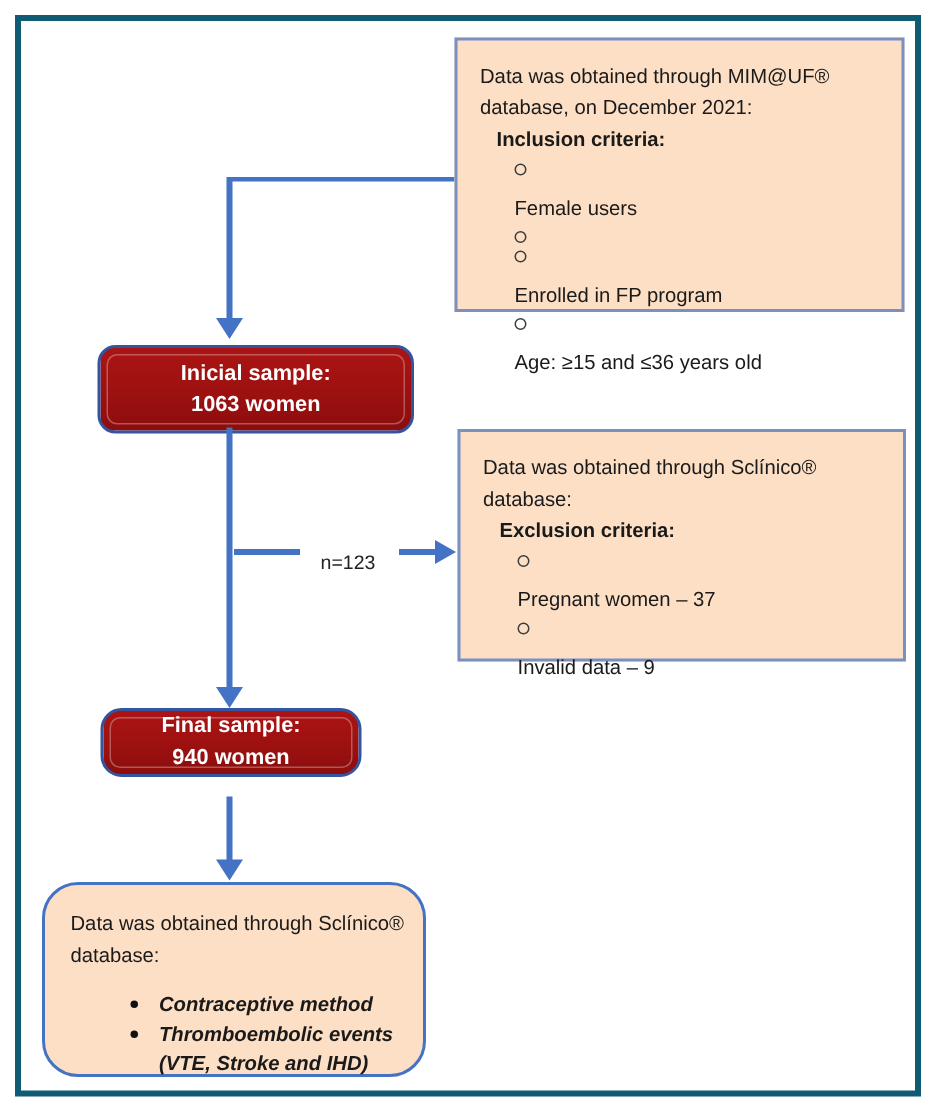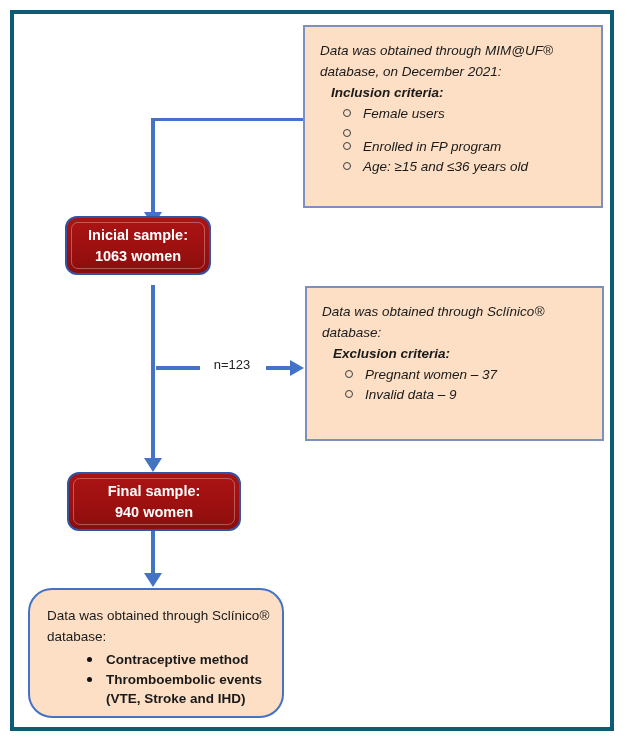--- a/index.html
+++ b/index.html
@@ -22,40 +22,40 @@
   .line{position:absolute;background:var(--blue);}
   .arrow-down{position:absolute;width:0;height:0;
     border-left:9px solid transparent;border-right:9px solid transparent;
     border-top:14px solid var(--blue);}
   .arrow-right{position:absolute;width:0;height:0;
     border-top:8px solid transparent;border-bottom:8px solid transparent;
     border-left:14px solid var(--blue);}
 
   
   .note-box{position:absolute;background:var(--peach);border:2px solid var(--note-border);
-    padding:13px 8px 8px 15px;font-size:13.5px;line-height:21px;font-style:italic;}
+    padding:13px 8px 8px 15px;font-size:13.5px;line-height:21px;}
   .note-intro{line-height:21px;}
   .note-heading{font-weight:bold;padding-left:11px;line-height:21px;}
   .crit-list{list-style:none;margin-top:1px;}
-  .crit-list li{display:flex;gap:12px;padding-left:23px;line-height:20px;}
+  .crit-list li{display:flex;gap:12px;padding-left:23px;line-height:20px;flex-direction:column;}
   .ring{flex:none;width:8px;height:8px;border:1.4px solid #3c3c3c;border-radius:50%;margin-top:5px;}
   .dot{flex:none;width:5px;height:5px;background:#111;border-radius:50%;margin-top:7px;}
 
   
   .sample-box{position:absolute;background:linear-gradient(180deg,#AB1414 0%,var(--red) 45%,var(--red-dark) 100%);
     border:2.5px solid var(--red-border);border-radius:12px;
     color:#ffffff;font-weight:bold;font-size:14.5px;line-height:21px;
     display:flex;flex-direction:column;justify-content:center;align-items:center;text-align:center;}
   .sample-box::after{content:"";position:absolute;left:4px;right:4px;top:4px;bottom:4px;
     border:1px solid rgba(255,255,255,0.3);border-radius:7px;pointer-events:none;}
 
   
   .outcome-box{position:absolute;background:var(--peach);border:2px solid var(--blue);
     border-radius:24px;padding:15px 10px 10px 17px;font-size:13.5px;line-height:21px;}
-  .outcome-list{list-style:none;margin-top:3px;}
+  .outcome-list{list-style:none;margin-top:13px;font-style:italic;}
   .outcome-list li{display:flex;gap:14px;padding-left:40px;line-height:19.5px;font-weight:bold;}
 
   .n-label{position:absolute;font-size:13px;color:#222;text-align:center;}
 </style>
 </head>
 <body>
 
 <div class="canvas">
 
   <div class="frame"></div>
@@ -79,49 +79,49 @@
           <span class="ring"></span>
           <span>Enrolled in FP program</span>
         </li>
       <li>
           <span class="ring"></span>
           <span>Age: ≥15 and ≤36 years old</span>
         </li>
     </ul>
   </div>
 
-  <div class="sample-box" style="left:65px;top:216px;width:146px;height:59px;">
+  <div class="sample-box" style="left:65px;top:230px;width:211px;height:59px;">
     <div>Inicial sample:</div>
     <div>1063 women</div>
   </div>
 
   <div class="line" style="left:151px;top:285px;width:4px;height:174px;"></div>
   <div class="arrow-down" style="left:144px;top:458px;"></div>
 
   <div class="line" style="left:156px;top:366px;width:44px;height:4px;"></div>
-  <div class="n-label" style="left:200px;top:357px;width:64px;">n=123</div>
+  <div class="n-label" style="left:200px;top:367px;width:64px;">n=123</div>
   <div class="line" style="left:266px;top:366px;width:26px;height:4px;"></div>
   <div class="arrow-right" style="left:290px;top:360px;"></div>
 
   <div class="note-box" style="left:305px;top:286px;width:299px;height:155px;">
     <div class="note-intro">Data was obtained through Sclínico® database:</div>
     <div class="note-heading">Exclusion criteria:</div>
     <ul class="crit-list">
       <li>
           <span class="ring"></span>
           <span>Pregnant women – 37</span>
         </li>
       <li>
           <span class="ring"></span>
           <span>Invalid data – 9</span>
         </li>
     </ul>
   </div>
 
-  <div class="sample-box" style="left:67px;top:472px;width:174px;height:59px;">
+  <div class="sample-box" style="left:67px;top:472px;width:174px;height:46px;border-radius:14px;">
     <div>Final sample:</div>
     <div>940 women</div>
   </div>
 
   <div class="line" style="left:151px;top:531px;width:4px;height:44px;"></div>
   <div class="arrow-down" style="left:144px;top:573px;"></div>
 
   <div class="outcome-box" style="left:28px;top:588px;width:256px;height:130px;">
     <div class="note-intro">Data was obtained through Sclínico® database:</div>
     <ul class="outcome-list">

